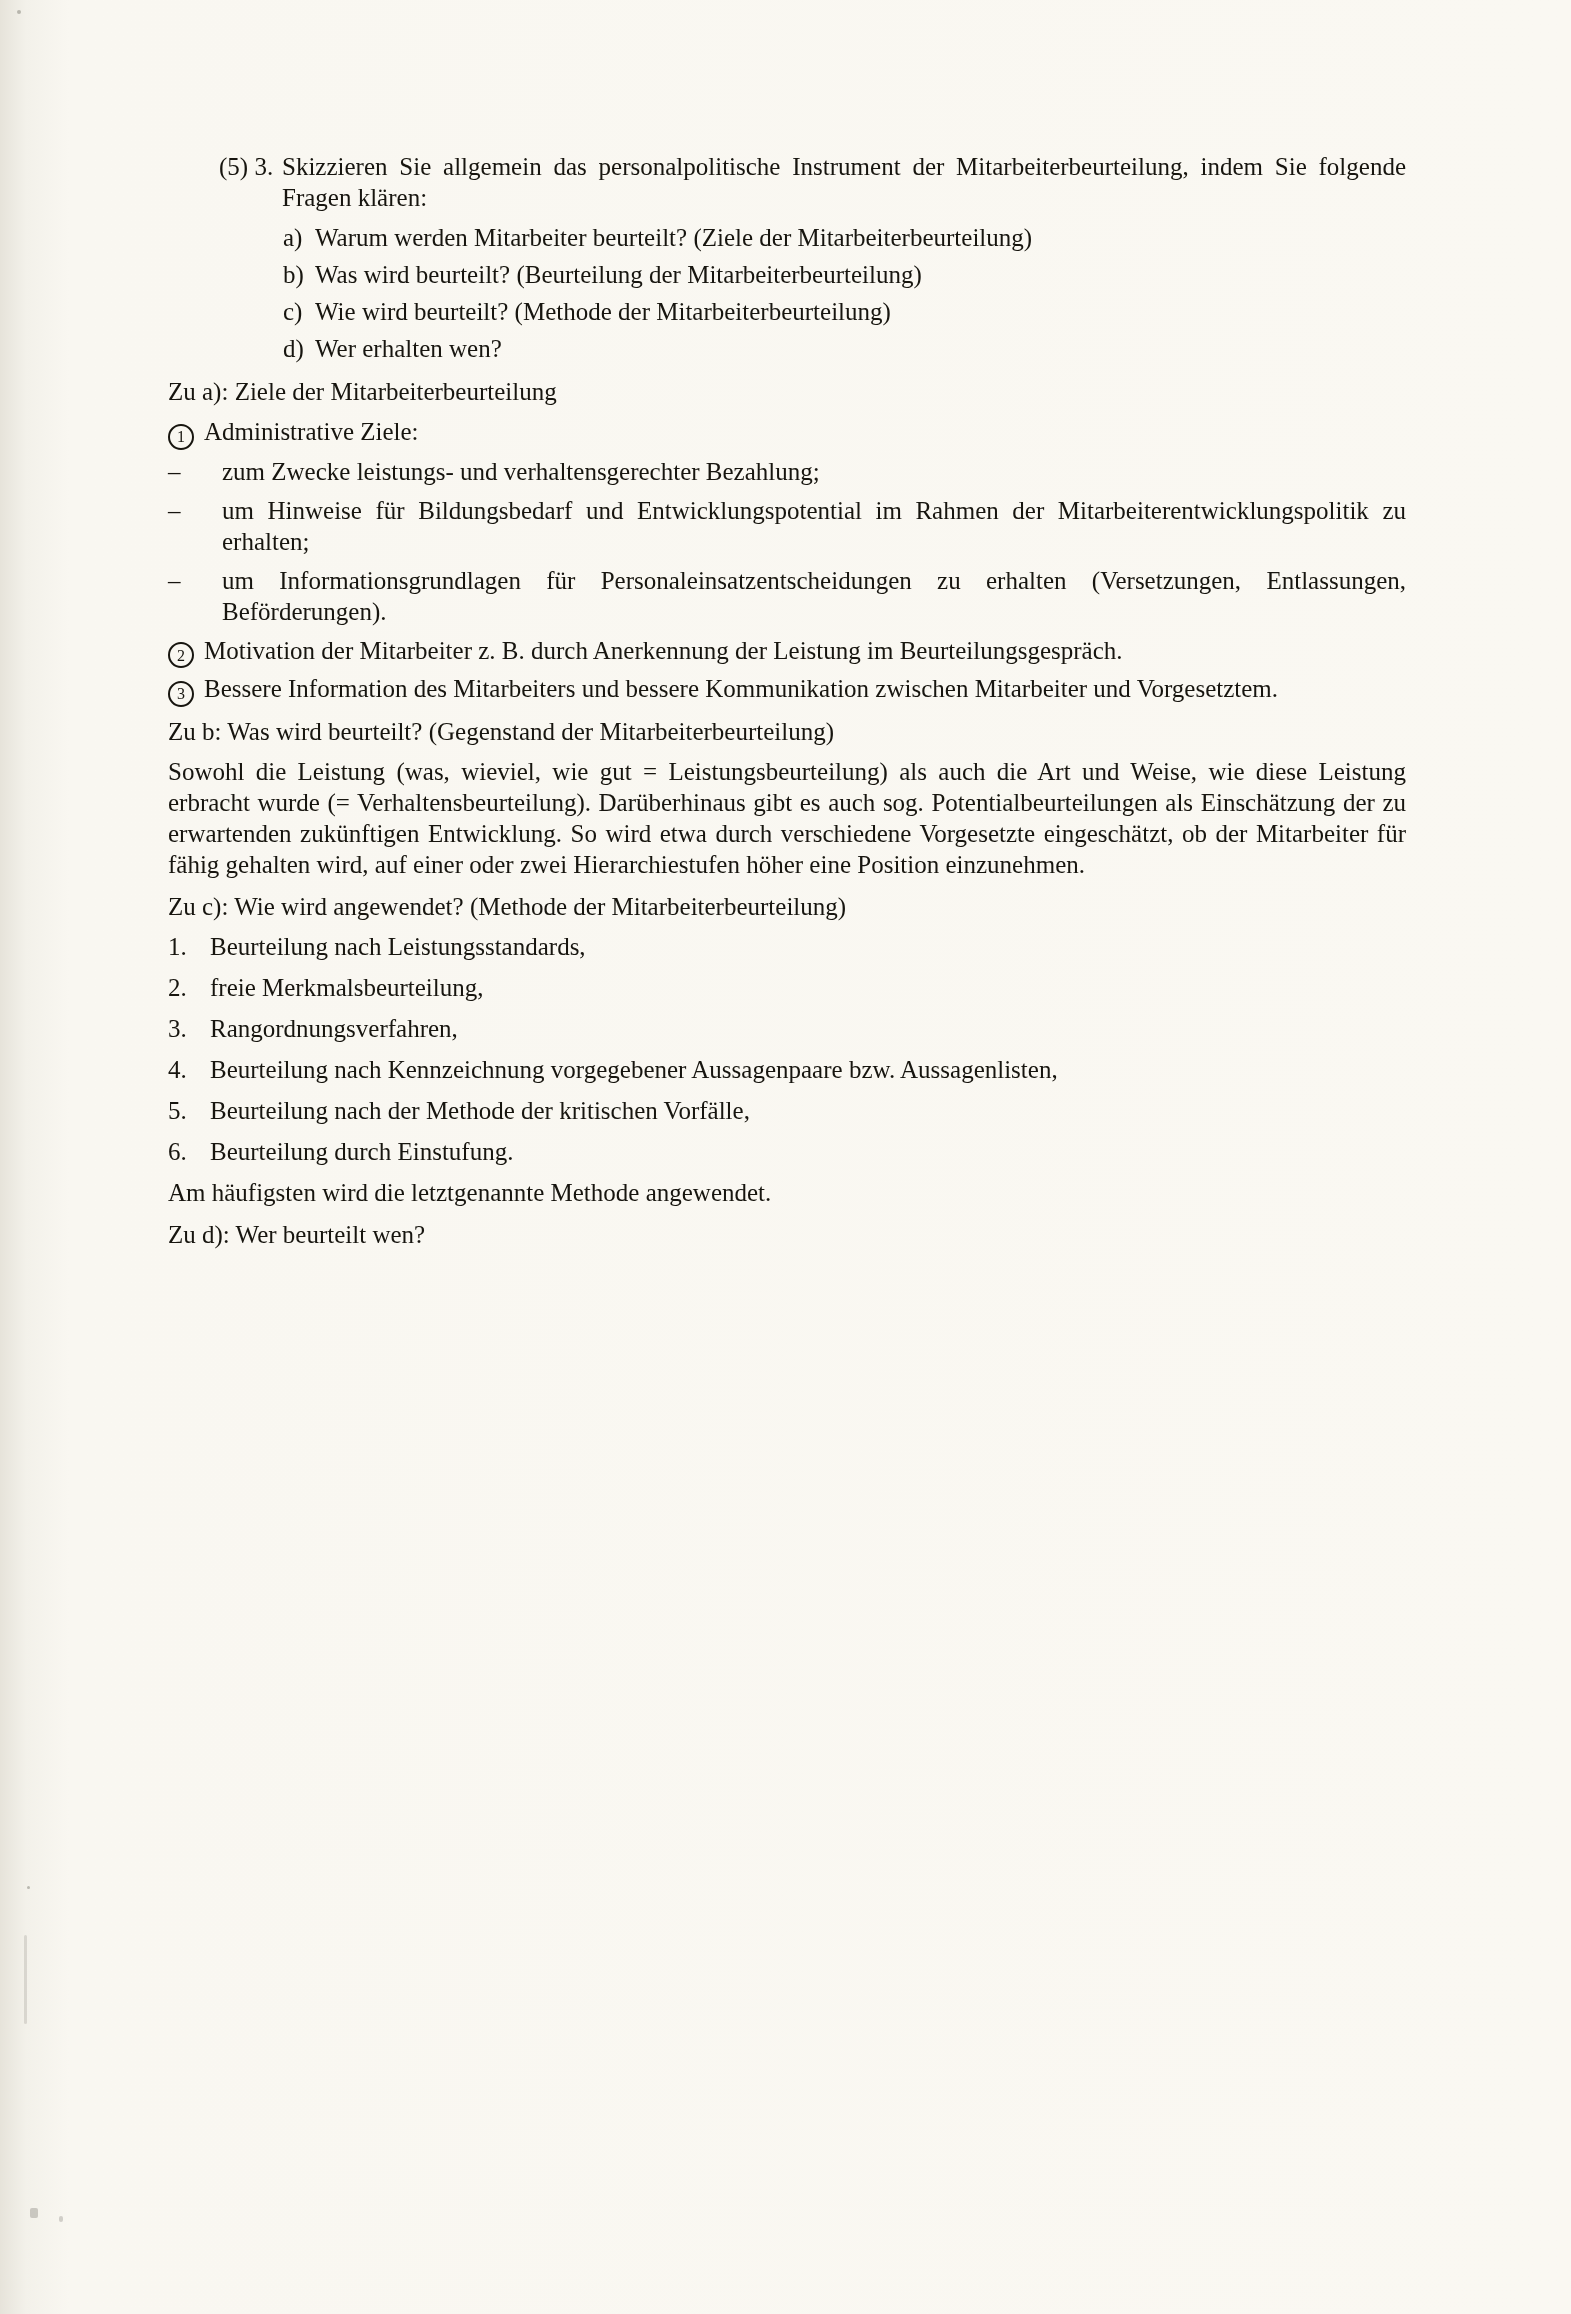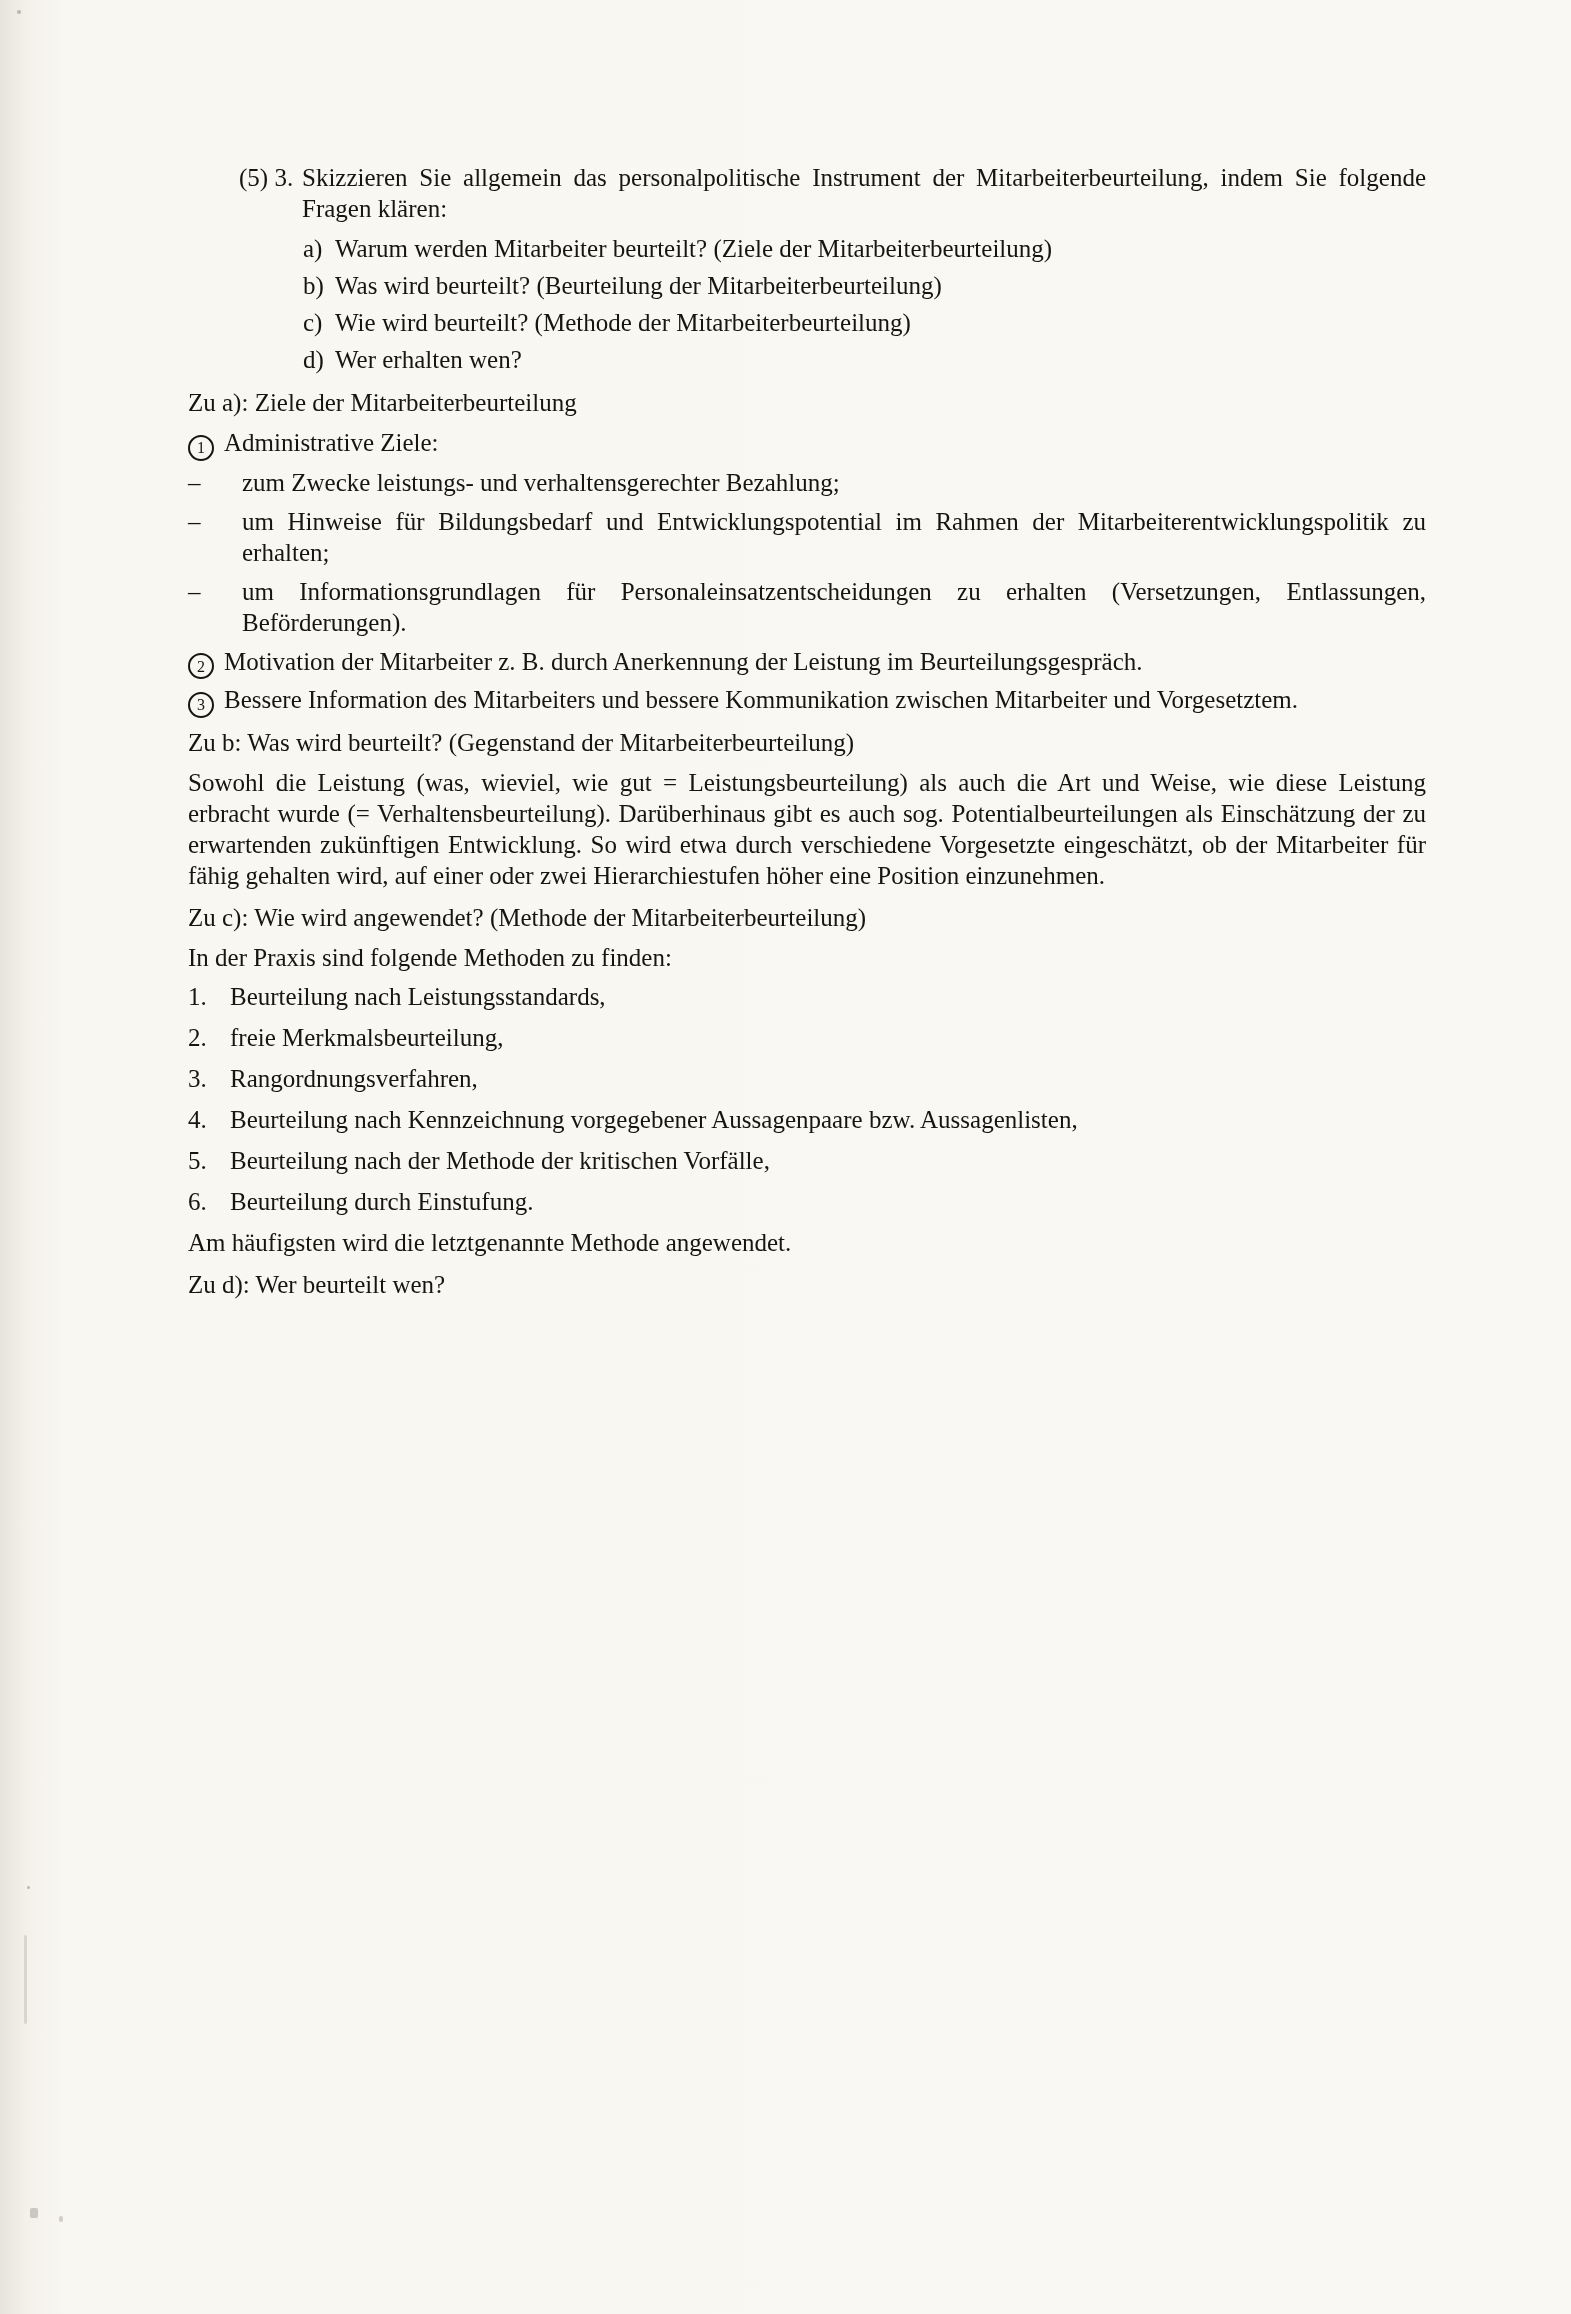--- a/index.html
+++ b/index.html
@@ -14,25 +14,24 @@
     position: relative;
     width: 1571px;
     height: 2315px;
     overflow: hidden;
     color: #17150f;
     background: linear-gradient(90deg, #e6e3da 0px, #f3f1ea 26px, #f9f7f1 69px, #faf8f2 100%);
   }
   .content {
     position: absolute;
     left: 168px;
-    top: 162px;
+    top: 151px;
     width: 1238px;
     font-size: 25px;
     line-height: 31px;
-    margin-left: 20px;
   }
   p { margin: 0; }
 
   
   .question { margin-bottom: 12px; }
   .q-head { display: flex; margin-left: 51px; }
   .q-label { flex: 0 0 63px; white-space: nowrap; }
   .q-text { flex: 1; text-align: justify; }
   .q-items { margin-left: 115px; margin-top: 9px; }
   .q-item { display: flex; margin-bottom: 6px; }
@@ -132,21 +131,20 @@
     </div>
     <div class="circ-item">
       <span class="circ-col"><span class="circ">3</span></span>
       <p class="circ-text">Bessere Information des Mitarbeiters und bessere Kommunikation zwischen Mitarbeiter und Vorgesetztem.</p>
     </div>
 
     <p class="heading">Zu b: Was wird beurteilt? (Gegenstand der Mitarbeiterbeurteilung)</p>
     <p class="para">Sowohl die Leistung (was, wieviel, wie gut = Leistungsbeurteilung) als auch die Art und Weise, wie diese Leistung erbracht wurde (= Verhaltensbeurteilung). Darüberhinaus gibt es auch sog. Potentialbeurteilungen als Einschätzung der zu erwartenden zukünftigen Entwicklung. So wird etwa durch verschiedene Vorgesetzte eingeschätzt, ob der Mitarbeiter für fähig gehalten wird, auf einer oder zwei Hierarchiestufen höher eine Position einzunehmen.</p>
 
     <p class="heading">Zu c): Wie wird angewendet? (Methode der Mitarbeiterbeurteilung)</p>
-    <p class="para">In der Praxis sind folgende Methoden zu finden:</p>
 
     <div class="method">
       <span class="method-num">1.</span>
       <p class="method-text">Beurteilung nach Leistungsstandards,</p>
     </div>
     <div class="method">
       <span class="method-num">2.</span>
       <p class="method-text">freie Merkmalsbeurteilung,</p>
     </div>
     <div class="method">

